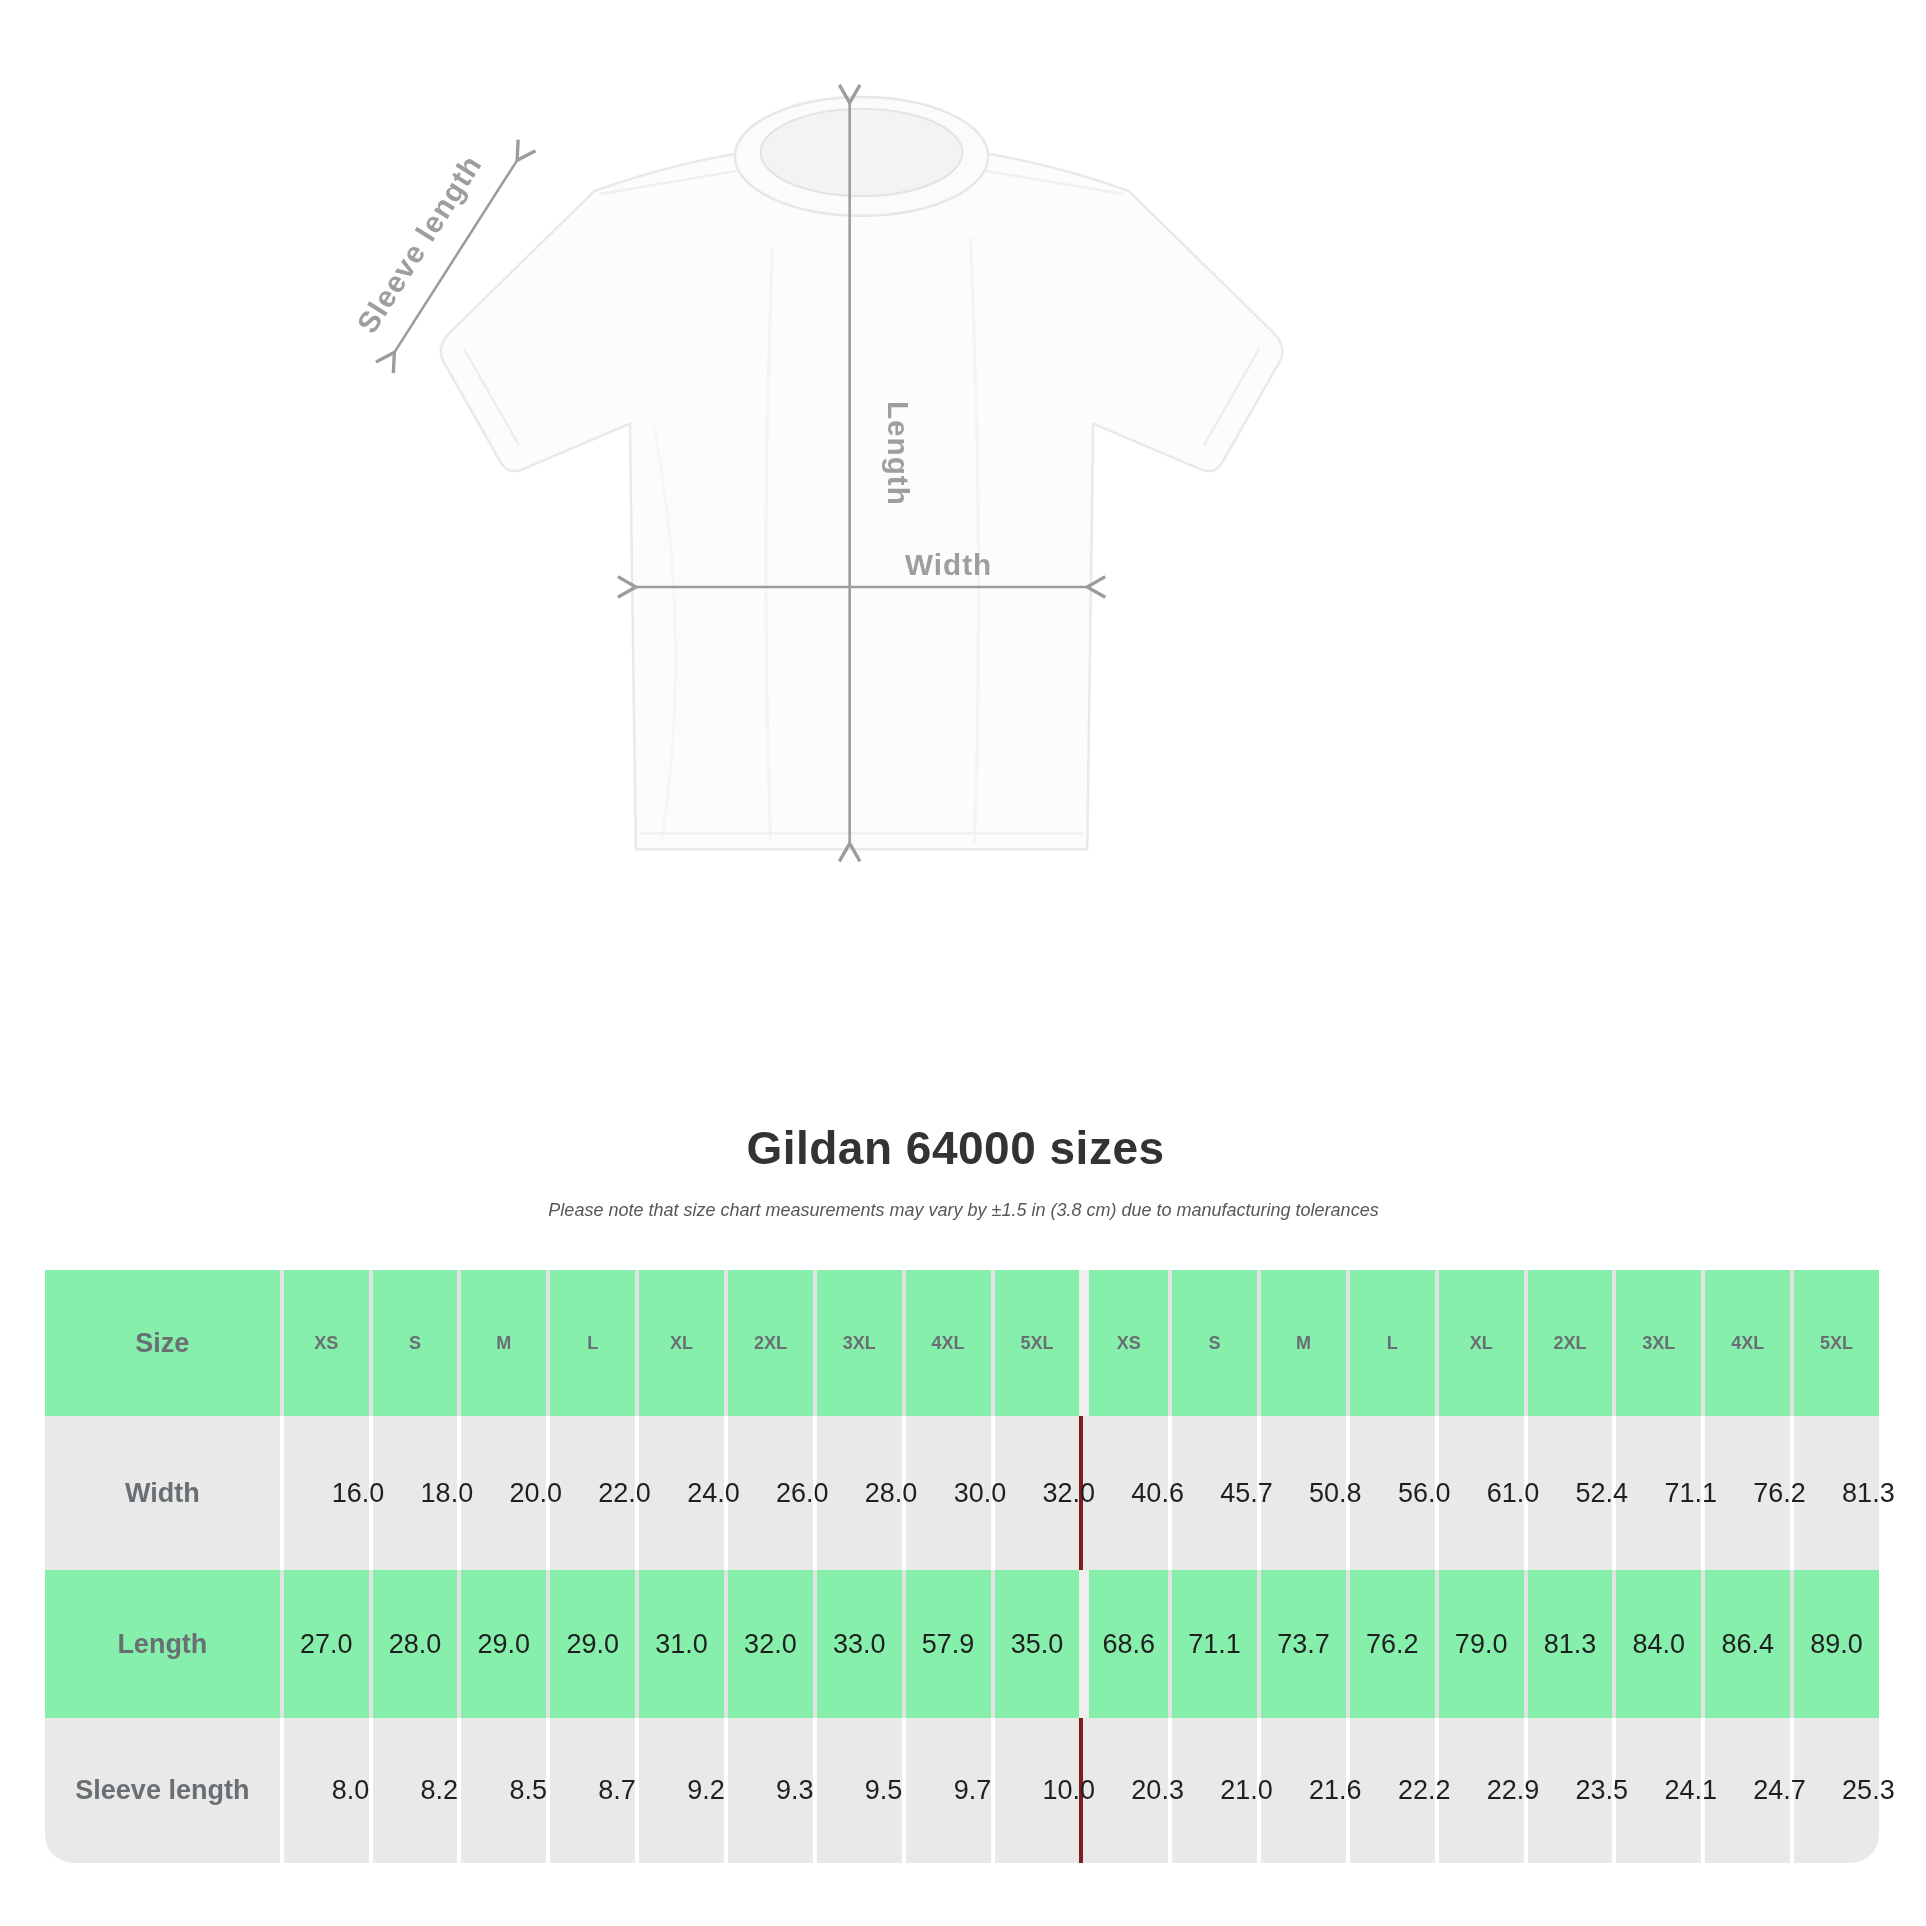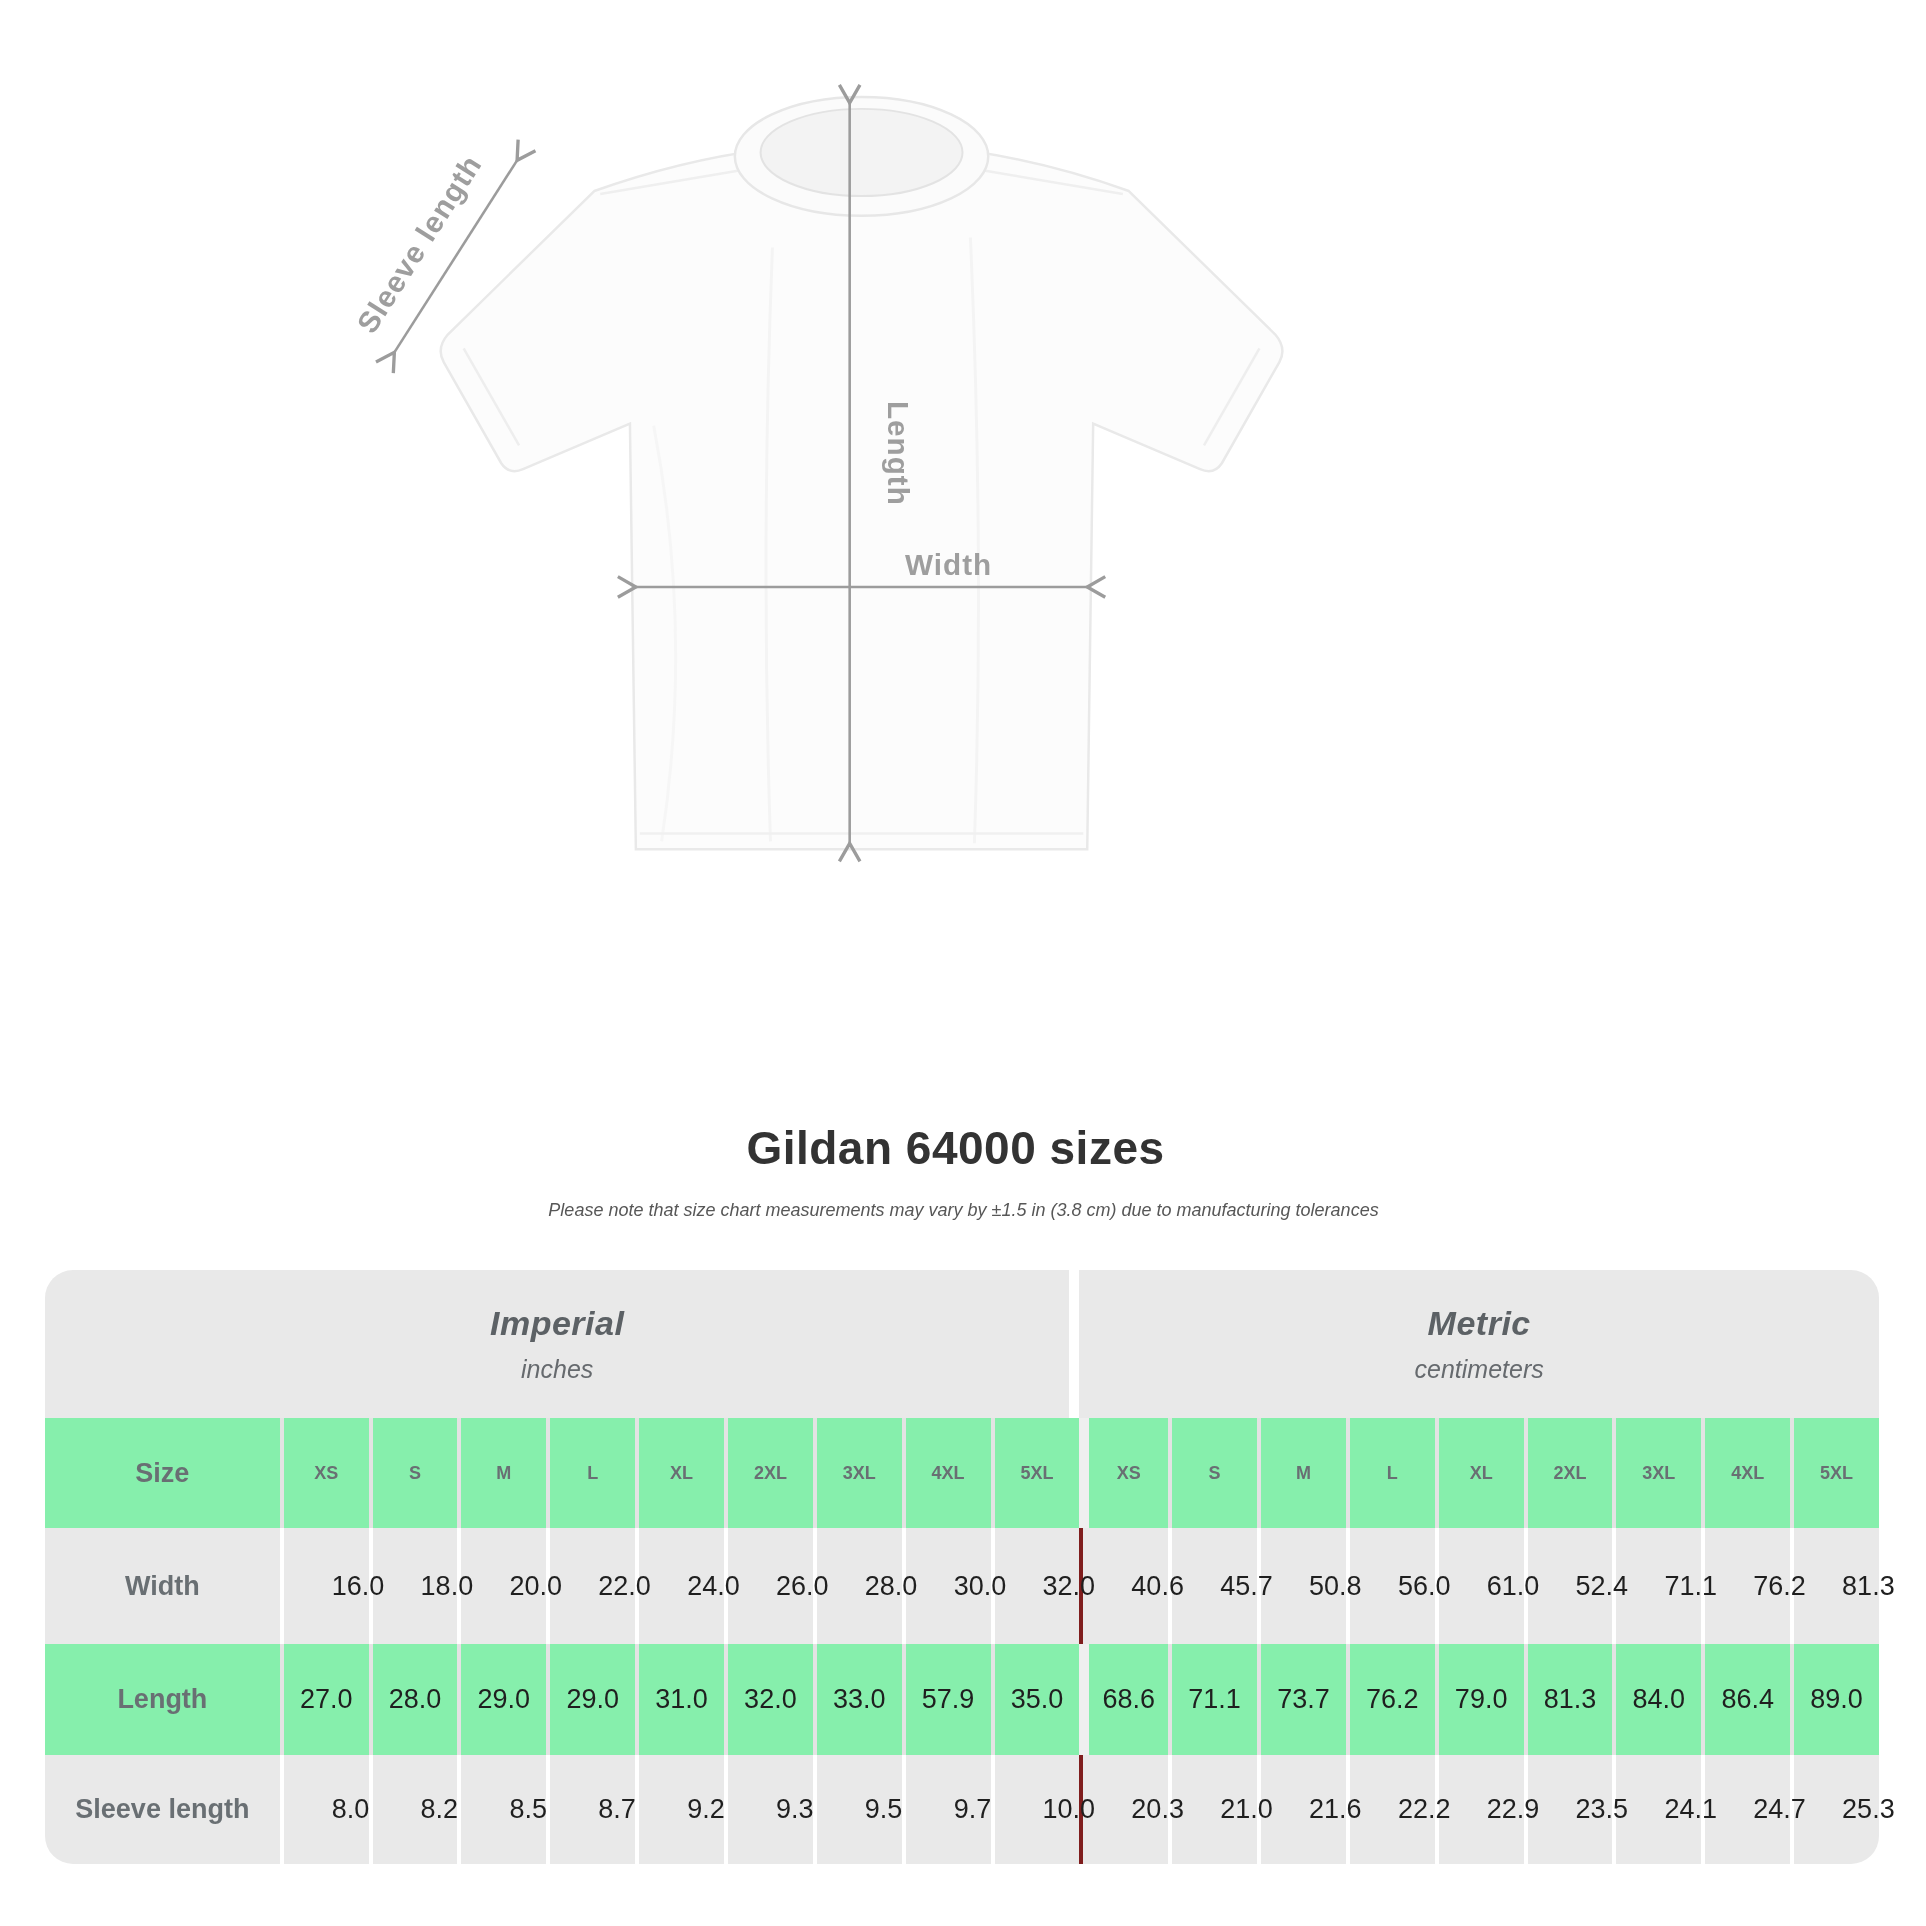--- a/index.html
+++ b/index.html
@@ -117,30 +117,20 @@
         <col class="c-data">
         <col class="c-data">
         <col class="c-data">
         <col class="c-data">
         <col class="c-data">
         <col class="c-data">
         <col class="c-data">
   </colgroup>
 
   <tbody>
-        <tr style="height:148px;">
-    <td class="band band-left" colspan="10">
-      <div class="band-title">Imperial</div>
-      <div class="band-sub">inches</div>
-    </td>
-    <td class="band band-right" colspan="9">
-      <div class="band-title">Metric</div>
-      <div class="band-sub">centimeters</div>
-    </td>
-  </tr>
 
   <tr class="row-white hdr" style="height:110px;">
     <td class="lab">Size</td>
     <td class="v">XS</td>
     <td class="v">S</td>
     <td class="v">M</td>
     <td class="v">L</td>
     <td class="v">XL</td>
     <td class="v">2XL</td>
     <td class="v">3XL</td>

